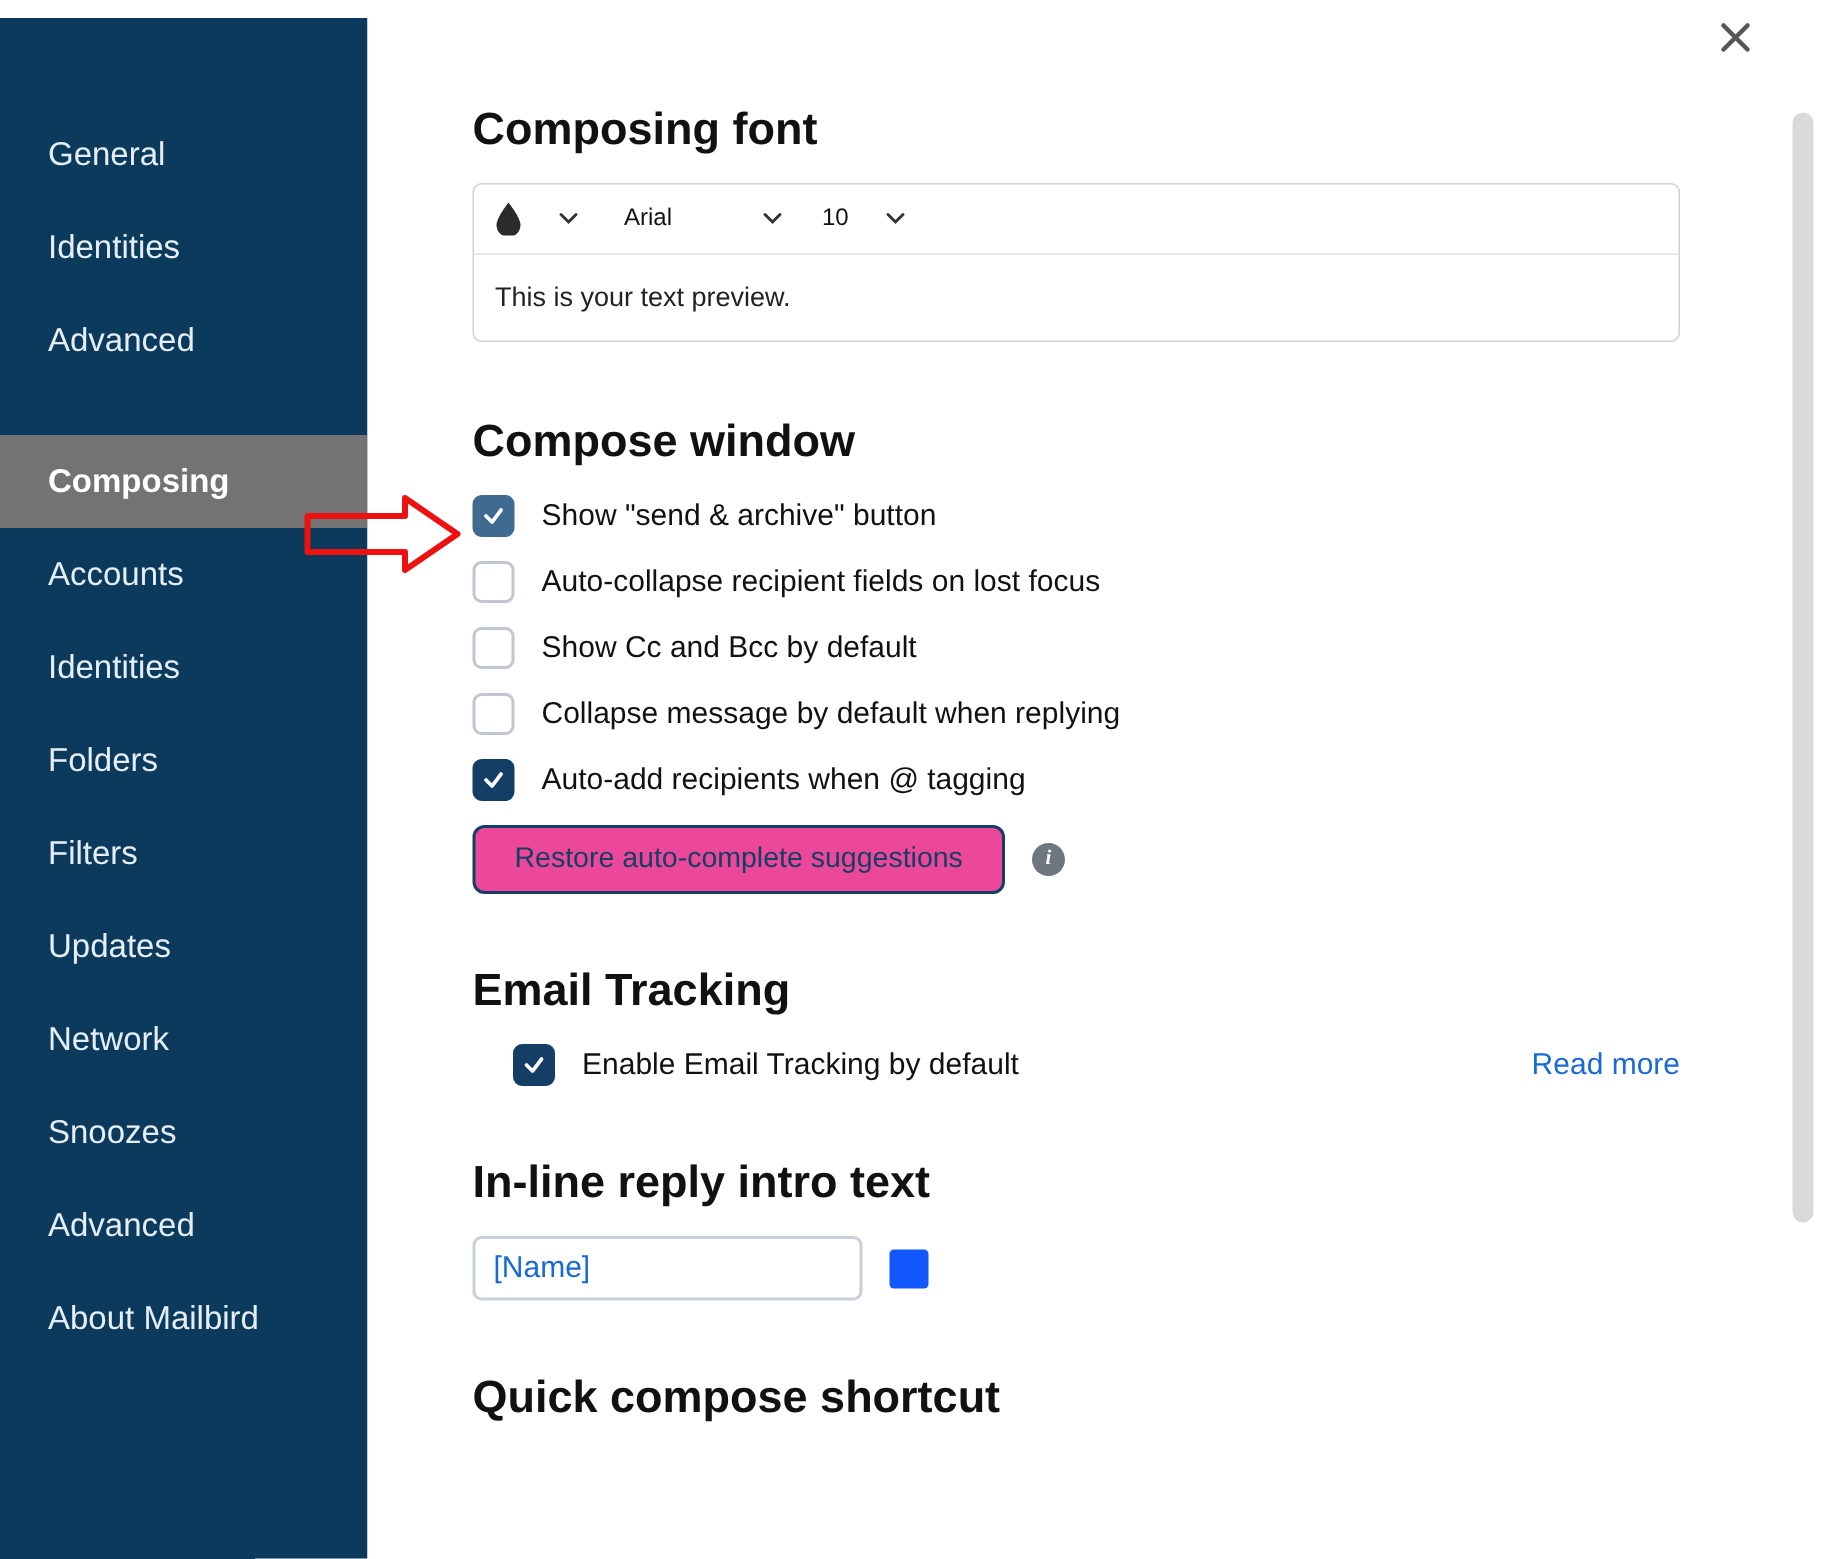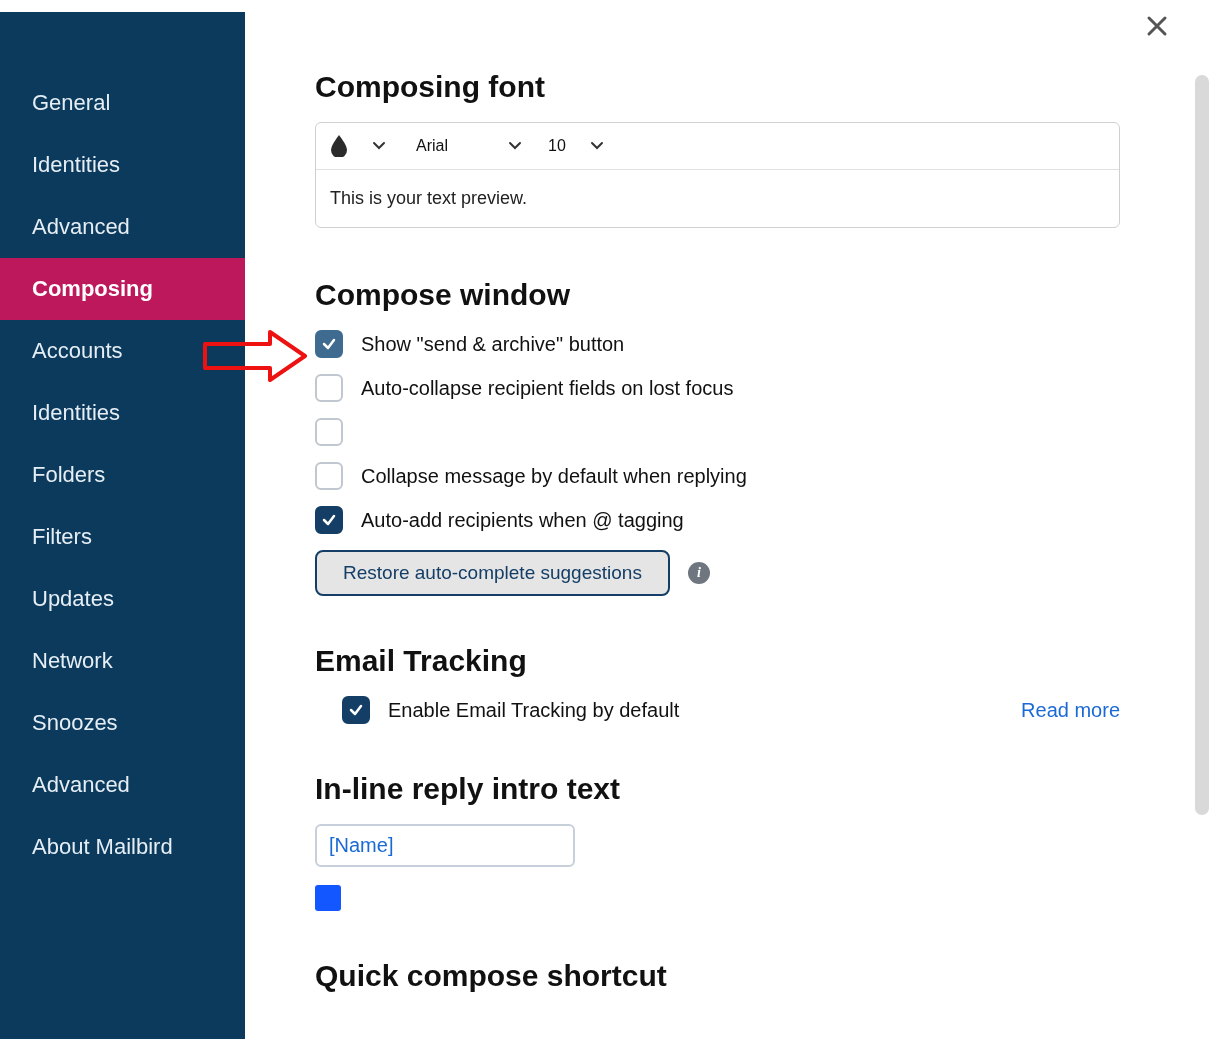--- a/index.html
+++ b/index.html
@@ -23,23 +23,24 @@
     color: #fff;
     padding-top: 60px;
   }
   .sidebar-item {
     padding: 18px 0 18px 32px;
     font-size: 22px;
     color: #e6eef5;
     cursor: pointer;
   }
   .sidebar-item.active {
-    background: #be185d;
+    background: #737373;
     font-weight: 700;
     color: #fff;
+    margin-top: 32px;
   }
   .main {
     position: absolute;
     left: 245px;
     top: 0;
     right: 34px;
     bottom: 0;
     background: #fff;
     overflow-y: auto;
   }
@@ -123,21 +124,21 @@
   }
   .cbx.checked.highlight {
     background: #3e6b8f;
     border-color: #3e6b8f;
   }
   .cbx-check svg { display:block; }
   .section { margin-bottom: 48px; }
   .outline-btn {
     border: 2px solid #143e66;
     color: #143e66;
-    background: #e5e5e5;
+    background: #ec4899;
     border-radius: 8px;
     padding: 10px 26px;
     font-size: 19px;
     cursor: pointer;
     display: inline-flex;
     align-items: center;
     gap: 8px;
   }
   .btn-row {
     display: flex;
@@ -163,24 +164,23 @@
     align-items: center;
     justify-content: space-between;
   }
   .link {
     color: #1a6ad6;
     font-size: 20px;
     cursor: pointer;
   }
   .intro-row {
     display: flex;
-    align-items: flex-start;
+    align-items: center;
     gap: 18px;
     margin-top: 6px;
-    flex-direction: column;
   }
   .intro-input {
     border: 2px solid #c7d0da;
     border-radius: 6px;
     padding: 8px 12px;
     font-size: 20px;
     color: #1a6ad6;
     width: 260px;
     background: #fff;
   }
@@ -271,20 +271,21 @@
         <span>Show "send &amp; archive" button</span>
       </div>
 
       <div class="checkbox-row">
         <span class="cbx"></span>
         <span>Auto-collapse recipient fields on lost focus</span>
       </div>
 
       <div class="checkbox-row">
         <span class="cbx"></span>
+        <span>Show Cc and Bcc by default</span>
       </div>
 
       <div class="checkbox-row">
         <span class="cbx"></span>
         <span>Collapse message by default when replying</span>
       </div>
 
       <div class="checkbox-row">
         <span class="cbx checked">
           <span class="cbx-check">

